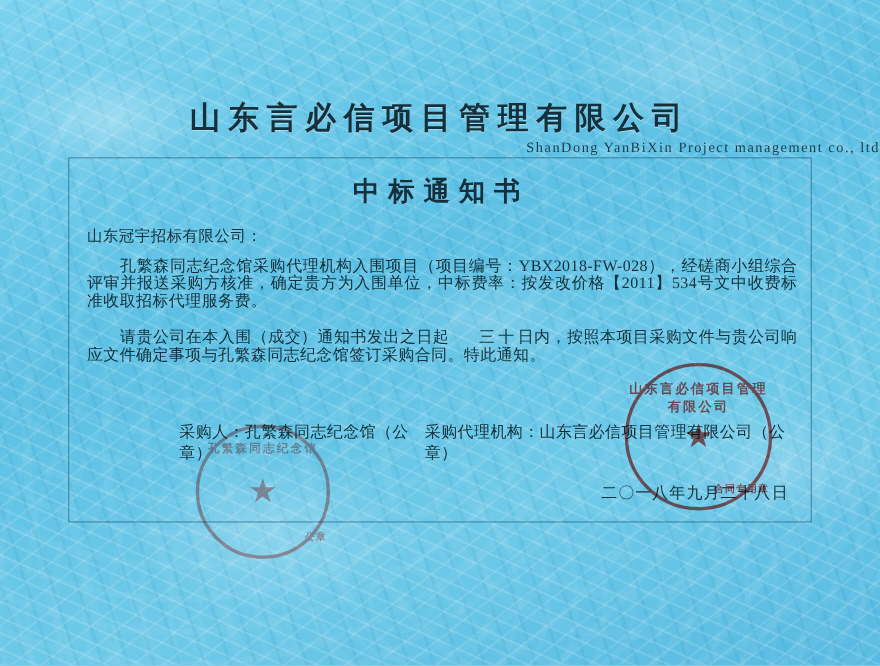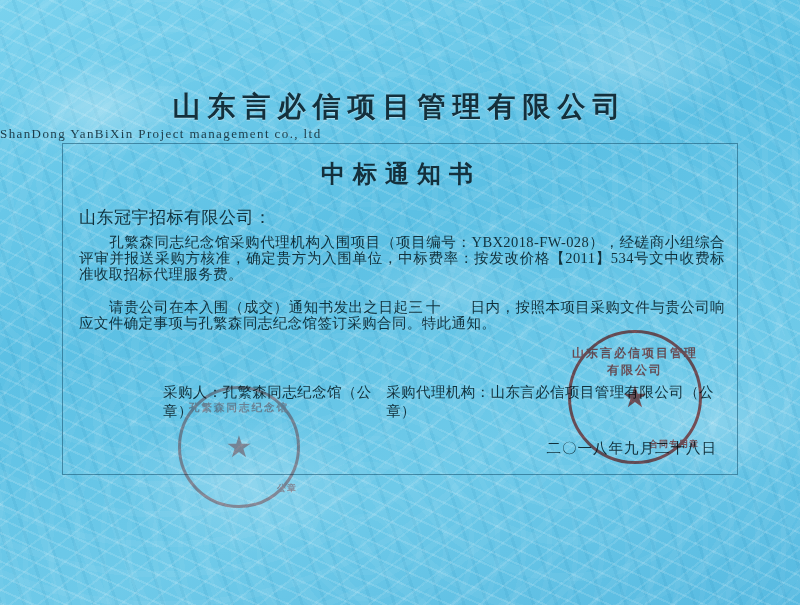--- a/index.html
+++ b/index.html
@@ -66,21 +66,21 @@
     font-size: 28px;
     letter-spacing: 7px;
     color: #14303c;
     text-shadow: 0 1px 0 rgba(255,255,255,0.35);
   }
   .company-en {
     position: absolute;
     top: 126px;
     left: 0;
     width: 800px;
-    text-align: left;
+    text-align: right;
     font-family: "Liberation Serif", serif;
     font-size: 13px;
     letter-spacing: 1.4px;
     color: #1c3b48;
   }
 
   .doc-title {
     position: absolute;
     top: 14px;
     left: 0;
@@ -92,42 +92,42 @@
     letter-spacing: 8px;
     color: #14303c;
   }
 
   
   .addressee {
     position: absolute;
     top: 62px;
     left: 16px;
     font-family: "Liberation Serif", serif;
-    font-size: 17px;
+    font-size: 14px;
     color: #11303b;
     letter-spacing: 0.5px;
   }
   .para {
     position: absolute;
     left: 16px;
     width: 646px;
     font-family: "Liberation Serif", serif;
     font-size: 14.5px;
     line-height: 16px;
     color: #11303b;
     letter-spacing: 0.4px;
     text-align: justify;
   }
   .para-1 { top: 90px; }
   .para-2 { top: 155px; }
   .indent { display: inline-block; width: 30px; }
   .blank-fill {
     display: inline-block;
     min-width: 62px;
-    text-align: left;
+    text-align: right;
     letter-spacing: 3px;
   }
 
   
   .sig-row {
     position: absolute;
     top: 239px;
     left: 16px;
     width: 646px;
     font-family: "Liberation Serif", serif;

